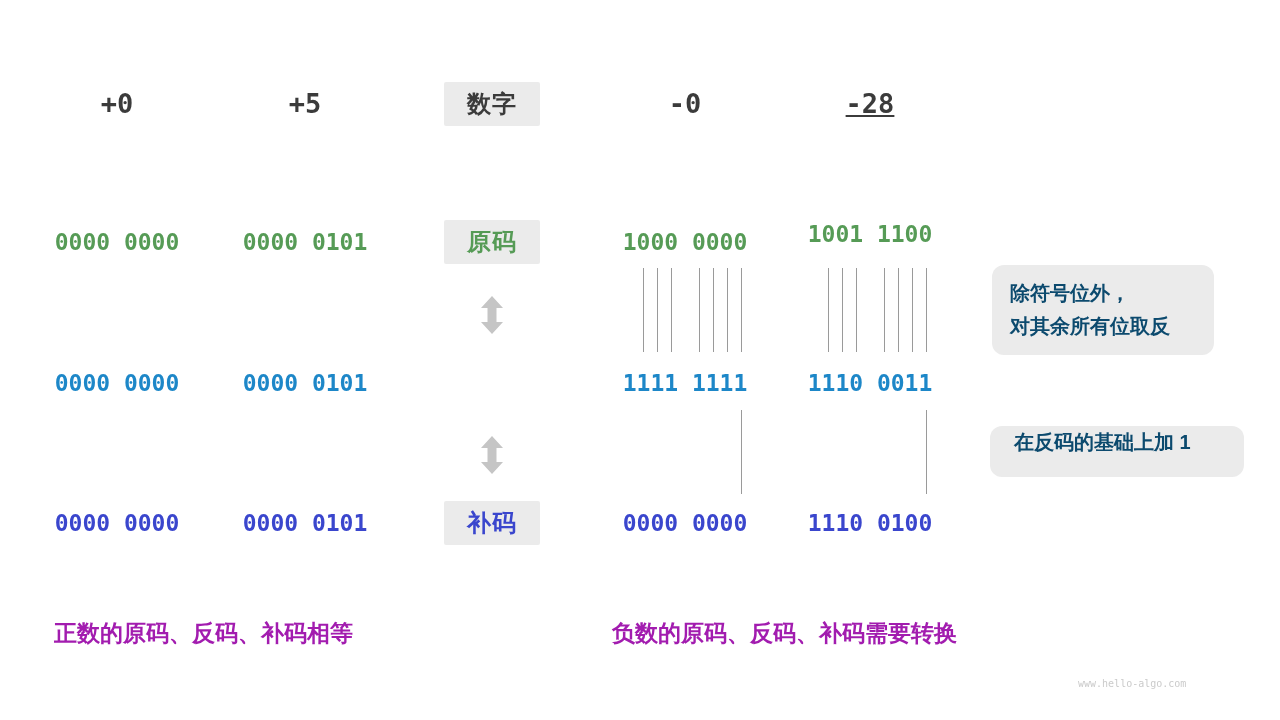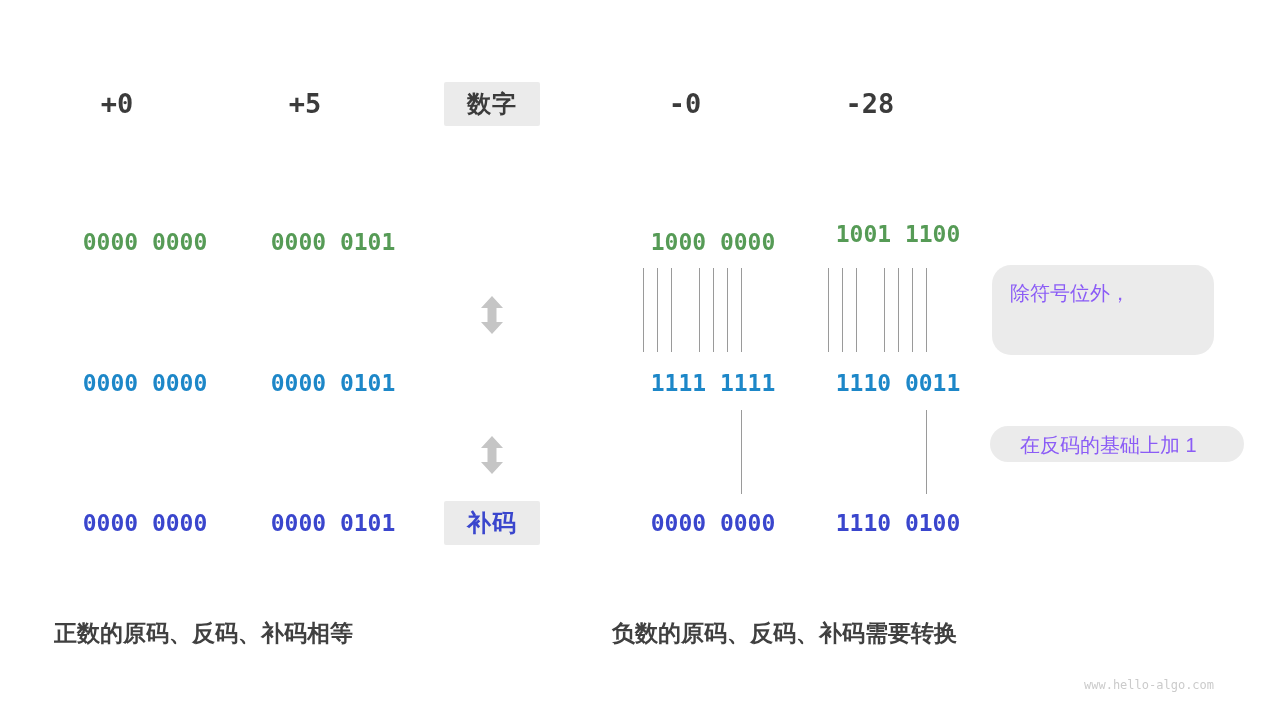--- a/index.html
+++ b/index.html
@@ -8,65 +8,68 @@
     font-family:"Liberation Sans","DejaVu Sans",sans-serif;overflow:hidden;
   }
   .topnum{
     position:absolute;transform:translateX(-50%);
     font-family:"DejaVu Sans Mono","Liberation Mono",monospace;
     font-weight:bold;font-size:27px;color:#3b3b3b;white-space:pre;
   }
   .bin{
     position:absolute;transform:translateX(-50%);
     font-family:"DejaVu Sans Mono","Liberation Mono",monospace;
-    font-weight:bold;font-size:23px;white-space:pre;line-height:28px;margin-left:28px;
+    font-weight:bold;font-size:23px;white-space:pre;line-height:28px;
   }
   .green{color:#569b56;}
   .blue{color:#1d87c8;}
   .indigo{color:#3a46cd;}
   .tag{
     position:absolute;left:492px;transform:translateX(-50%);
     width:96px;height:44px;background:#ebebeb;border-radius:2px;
     display:flex;align-items:center;justify-content:center;
     font-weight:bold;font-size:24px;letter-spacing:1px;
   }
   .tag-dark{color:#3b3b3b;}
   .tick{position:absolute;width:1px;background:#9a9a9a;}
   .arrow{position:absolute;left:480px;width:24px;height:38px;}
   .note{
-    position:absolute;background:#ebebeb;border-radius:19px;
-    color:#8b5cf6;font-weight:normal;font-size:20px;line-height:33px;
+    position:absolute;background:#ebebeb;border-radius:12px;
+    color:#0c4a6e;font-weight:bold;font-size:20px;line-height:33px;
     box-sizing:border-box;
   }
   .note1{left:992px;top:265px;width:222px;height:90px;padding:12px 0 0 18px;}
-  .note2{left:990px;top:426px;width:254px;height:36px;display:flex;align-items:flex-end;padding-left:30px;white-space:pre;}
+  .note2{left:990px;top:426px;width:254px;height:51px;display:flex;align-items:flex-start;padding-left:24px;white-space:pre;}
   .caption{
-    position:absolute;color:#404040;font-weight:bold;font-size:23px;white-space:pre;
+    position:absolute;color:#a21caf;font-weight:bold;font-size:23px;white-space:pre;
   }
   .watermark{
     position:absolute;left:1078px;top:678px;
     font-family:"DejaVu Sans Mono","Liberation Mono",monospace;
-    font-size:12px;color:#cbcbcb;margin-left:6px;
+    font-size:10px;color:#cbcbcb;
   }
 </style>
 </head>
 <body>
 
 <div class="canvas">
 
   <div class="topnum" style="left:117px;top:88px;">+0</div>
   <div class="topnum" style="left:305px;top:88px;">+5</div>
   <div class="tag tag-dark" style="top:82px;">
     <span>数字</span>
   </div>
   <div class="topnum" style="left:685px;top:88px;">-0</div>
-  <div class="topnum" style="left:870px;top:88px;">-28</div>
+  <div class="topnum" style="left:870px;top:88px;text-decoration:underline;">-28</div>
 
   <div class="bin green" style="left:117px;top:228px;">0000 0000</div>
   <div class="bin green" style="left:305px;top:228px;">0000 0101</div>
+  <div class="tag green" style="top:220px;">
+    <span>原码</span>
+  </div>
   <div class="bin green" style="left:685px;top:228px;">1000 0000</div>
   <div class="bin green" style="left:870px;top:220px;">1001 1100</div>
 
   <div class="tick" style="left:643px;top:268px;height:84px;"></div>
   <div class="tick" style="left:657px;top:268px;height:84px;"></div>
   <div class="tick" style="left:671px;top:268px;height:84px;"></div>
   <div class="tick" style="left:699px;top:268px;height:84px;"></div>
   <div class="tick" style="left:713px;top:268px;height:84px;"></div>
   <div class="tick" style="left:727px;top:268px;height:84px;"></div>
   <div class="tick" style="left:741px;top:268px;height:84px;"></div>
@@ -78,20 +81,21 @@
   <div class="tick" style="left:898px;top:268px;height:84px;"></div>
   <div class="tick" style="left:912px;top:268px;height:84px;"></div>
   <div class="tick" style="left:926px;top:268px;height:84px;"></div>
 
   <svg class="arrow" style="top:296px;" viewBox="0 0 24 38">
     <path d="M12 0 L23 12 L16.5 12 L16.5 26 L23 26 L12 38 L1 26 L7.5 26 L7.5 12 L1 12 Z" fill="#c5c5c5"></path>
   </svg>
 
   <div class="note note1">
     <div>除符号位外，</div>
+    <div>对其余所有位取反</div>
   </div>
 
   <div class="bin blue" style="left:117px;top:369px;">0000 0000</div>
   <div class="bin blue" style="left:305px;top:369px;">0000 0101</div>
   <div class="bin blue" style="left:685px;top:369px;">1111 1111</div>
   <div class="bin blue" style="left:870px;top:369px;">1110 0011</div>
 
   <div class="tick" style="left:741px;top:410px;height:84px;"></div>
   <div class="tick" style="left:926px;top:410px;height:84px;"></div>
 

